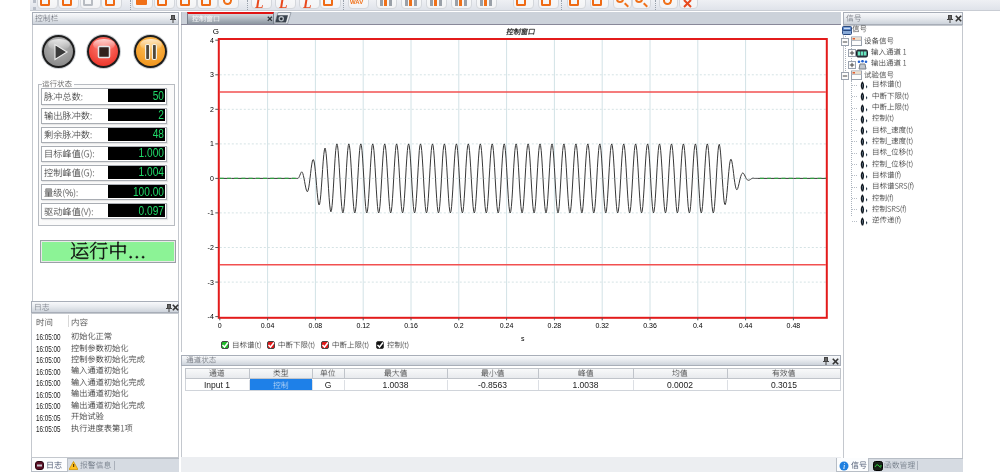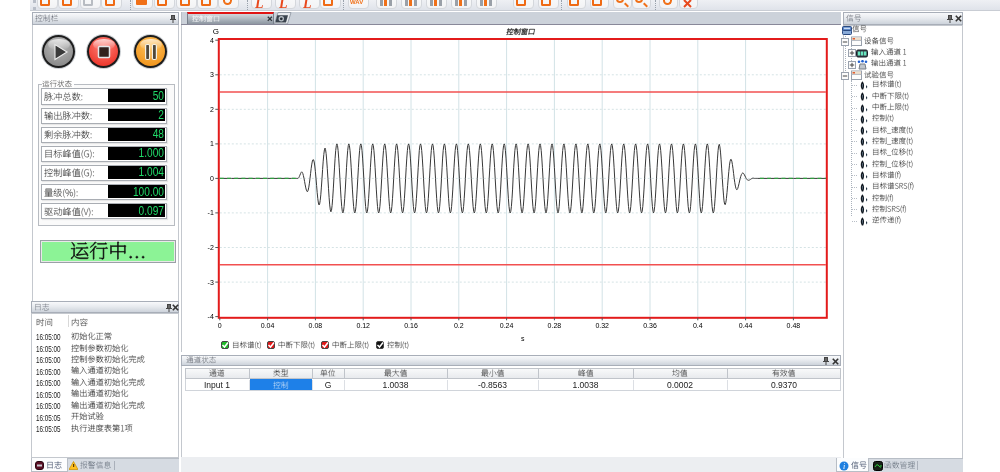--- a/index.html
+++ b/index.html
@@ -847,21 +847,21 @@
         <use href="#q1" xlink:href="#q1" x="1000"></use>
       </g>
     </svg>
   </div>
 <div style="position:absolute;top:380.8px;font-family:'Liberation Sans',sans-serif;font-size:8.5px;color:#222;line-height:1.1;white-space:pre;left:187.0px;width:60.0px;text-align:center;">Input 1</div>
 <div style="position:absolute;top:380.8px;font-family:'Liberation Sans',sans-serif;font-size:8.5px;color:#222;line-height:1.1;white-space:pre;left:288.0px;width:80.0px;text-align:center;">G</div>
 <div style="position:absolute;top:380.8px;font-family:'Liberation Sans',sans-serif;font-size:8.5px;color:#222;line-height:1.1;white-space:pre;left:355.5px;width:80.0px;text-align:center;">1.0038</div>
 <div style="position:absolute;top:380.8px;font-family:'Liberation Sans',sans-serif;font-size:8.5px;color:#222;line-height:1.1;white-space:pre;left:452.5px;width:80.0px;text-align:center;">-0.8563</div>
 <div style="position:absolute;top:380.8px;font-family:'Liberation Sans',sans-serif;font-size:8.5px;color:#222;line-height:1.1;white-space:pre;left:545.5px;width:80.0px;text-align:center;">1.0038</div>
 <div style="position:absolute;top:380.8px;font-family:'Liberation Sans',sans-serif;font-size:8.5px;color:#222;line-height:1.1;white-space:pre;left:640.0px;width:80.0px;text-align:center;">0.0002</div>
-<div style="position:absolute;top:380.8px;font-family:'Liberation Sans',sans-serif;font-size:8.5px;color:#222;line-height:1.1;white-space:pre;left:744.0px;width:80.0px;text-align:center;">0.9370</div>
+<div style="position:absolute;top:380.8px;font-family:'Liberation Sans',sans-serif;font-size:8.5px;color:#222;line-height:1.1;white-space:pre;left:744.0px;width:80.0px;text-align:center;">0.3015</div>
 <div style="position:absolute;left:181.0px;top:456.5px;width:660.0px;height:15.5px;background:#eceef1;"></div>
 <div style="position:absolute;left:843.0px;top:12.0px;width:120.0px;height:12.5px;background:linear-gradient(#f8f9fb,#e8ebef 45%,#cdd3db);border:1px solid #a8aeb8;"></div>
 <div style="position:absolute;left:846.0px;top:14.0px;">
     <svg width="18" height="10" viewBox="0 0 18 10">
       <g fill="#4a5058" stroke="#4a5058" stroke-width="8" transform="translate(0,6.9) scale(0.00780,-0.00780)">
         <use href="#q58" xlink:href="#q58" x="0"></use>
         <use href="#q79" xlink:href="#q79" x="1000"></use>
       </g>
     </svg>
   </div>

